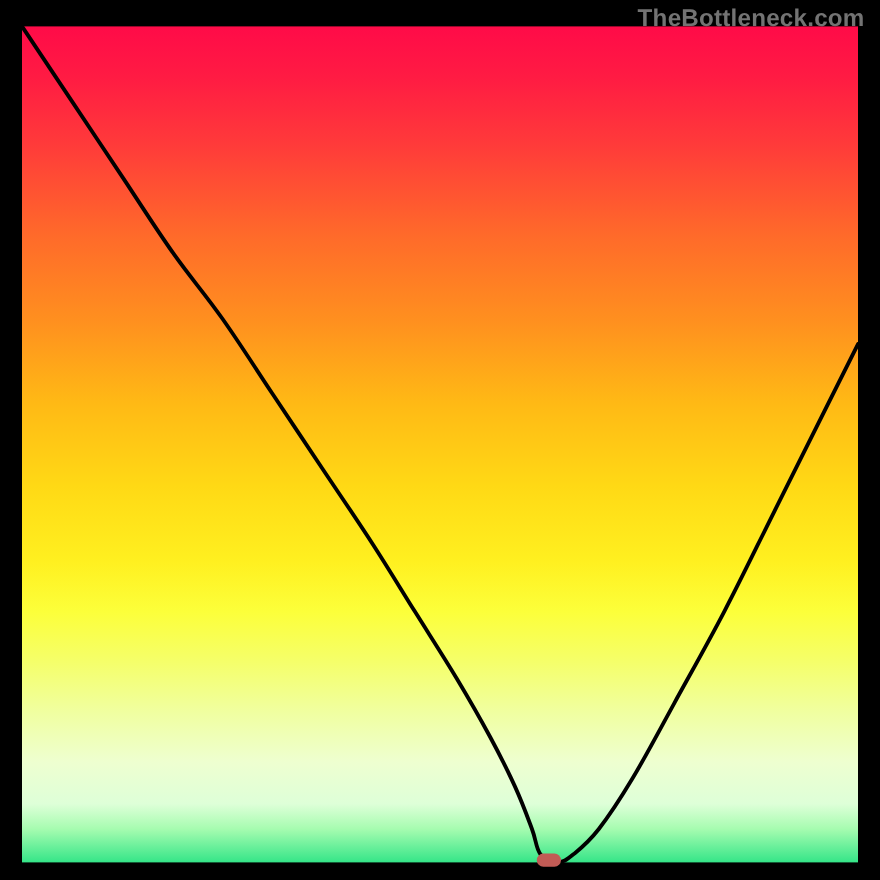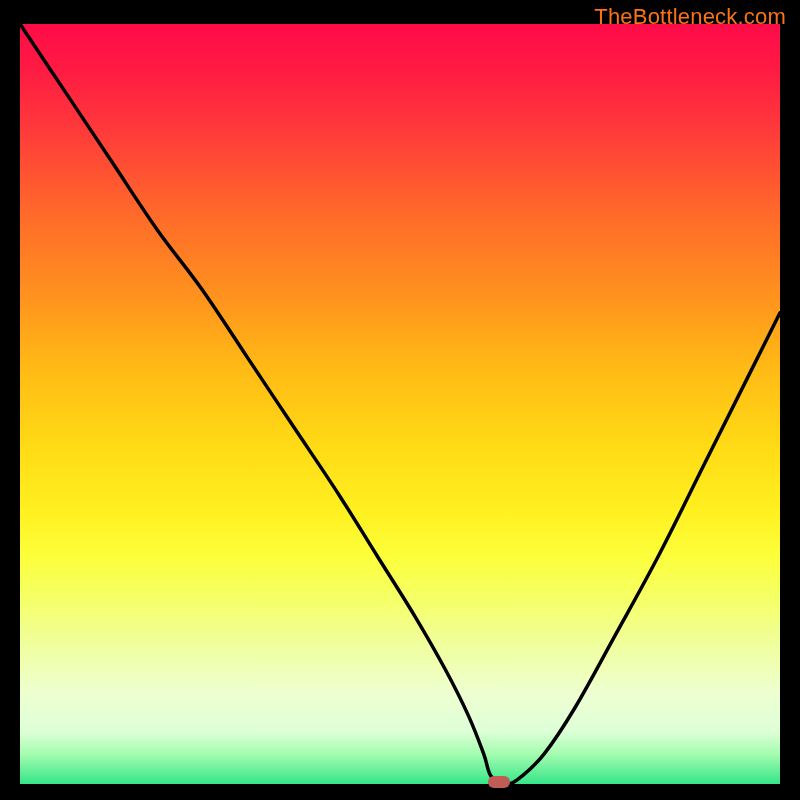--- a/index.html
+++ b/index.html
@@ -14,23 +14,23 @@
   .frame {
     position: relative;
     width: 800px;
     height: 800px;
     background: #000;
   }
   .watermark {
     position: absolute;
     top: 4px;
     right: 14px;
-    color: #f97316;
+    color: #737373;
     font-size: 22px;
-    font-weight: 400;
+    font-weight: 700;
     letter-spacing: 0.2px;
     z-index: 10;
   }
   .plot-area {
     position: absolute;
     left: 20px;
     top: 24px;
     width: 760px;
     height: 760px;
   }

